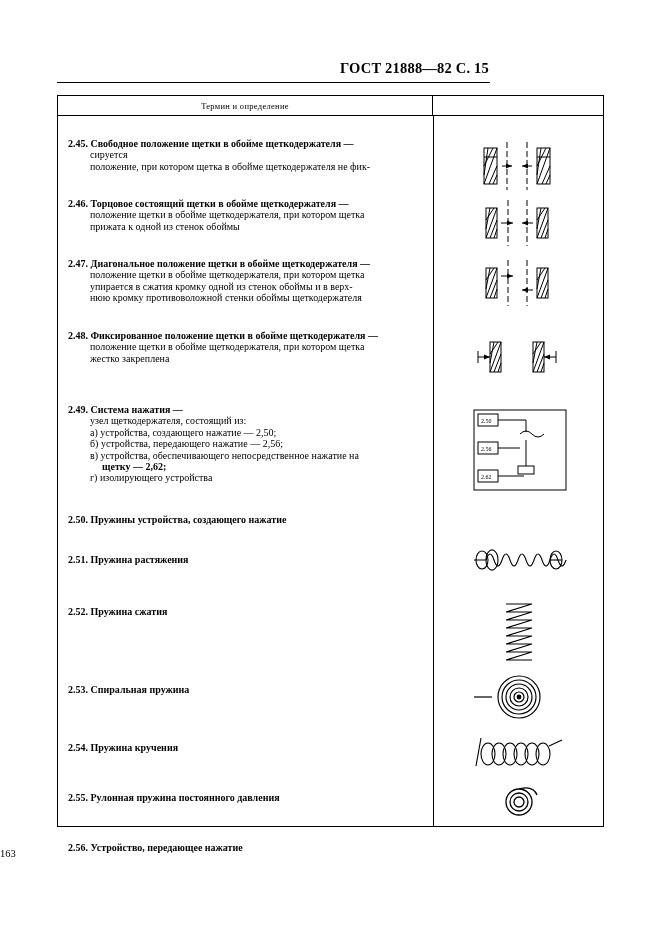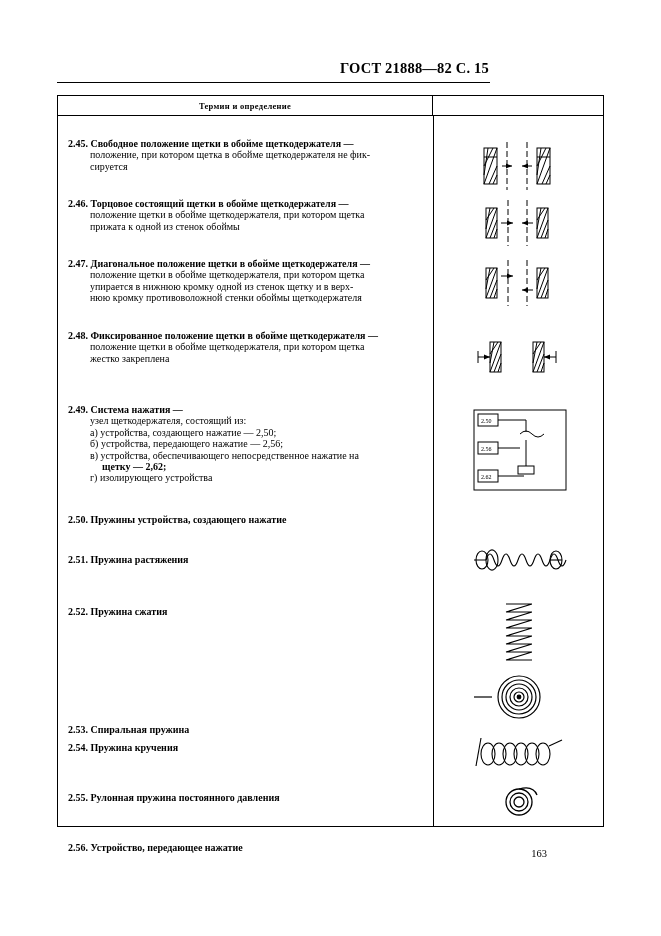--- a/index.html
+++ b/index.html
@@ -54,21 +54,20 @@
   }
   .th-term {
     width: 375px;
     box-sizing: border-box;
     border-right: 1px solid #000;
     display: flex;
     align-items: center;
     justify-content: center;
     font-size: 8.5px;
     letter-spacing: 0.3px;
-    font-weight: bold;
   }
   .th-draw {
     flex: 1;
     box-sizing: border-box;
     display: flex;
     align-items: center;
     justify-content: center;
     font-size: 8.5px;
     letter-spacing: 0.3px;
   }
@@ -110,25 +109,24 @@
     font-weight: bold;
   }
   .figure {
     position: absolute;
     left: 376px;
     width: 170px;
   }
   .pagenum {
     position: absolute;
     left: 0;
-    right: 0;
+    right: 12px;
     top: 848px;
-    text-align: right;
+    text-align: left;
     font-size: 10.5px;
-    margin-left: 12px;
   }
 </style>
 </head>
 <body>
 
 <div class="page">
 
   <div class="header">ГОСТ 21888—82 С. 15</div>
   <div class="header-rule"></div>
 
@@ -139,22 +137,22 @@
     </div>
 
     <div class="tbody">
       <div class="col-sep"></div>
 
       <div class="row" style="top:22px;">
         <div class="num-line">
           <span class="b">2.45.</span>
           <span class="b">Свободное положение щетки в обойме щеткодержателя —</span>
         </div>
+        <div class="num-line indent">сируется</div>
         <div class="num-line indent">положение, при котором щетка в обойме щеткодержателя не фик-</div>
-        <div class="num-line indent">сируется</div>
       </div>
       <div class="figure" style="top:22px;">
         <svg width="170" height="58" viewBox="0 0 170 58">
           <g stroke="#000" fill="none" stroke-width="1">
             <rect x="50" y="10" width="13" height="36" fill="none"></rect>
             <line x1="50" y1="46" x2="63" y2="10"></line>
             <line x1="50" y1="37" x2="54" y2="10"></line>
             <line x1="50" y1="28" x2="59" y2="10"></line>
             <line x1="50" y1="19" x2="63" y2="19"></line>
             <line x1="55" y1="46" x2="63" y2="28"></line>
@@ -208,21 +206,21 @@
           <polygon points="88,29 94,26.5 94,31.5" fill="#000"></polygon>
         </svg>
       </div>
 
       <div class="row" style="top:142px;">
         <div class="num-line">
           <span class="b">2.47.</span>
           <span class="b">Диагональное положение щетки в обойме щеткодержателя —</span>
         </div>
         <div class="num-line indent">положение щетки в обойме щеткодержателя, при котором щетка</div>
-        <div class="num-line indent">упирается в нижнюю  кромку  одной  из стенок щетку  и  в верх-</div>
+        <div class="num-line indent">упирается в сжатия  кромку  одной  из стенок обоймы  и  в верх-</div>
         <div class="num-line indent">нюю кромку противоволожной стенки обоймы щеткодержателя</div>
       </div>
       <div class="figure" style="top:138px;">
         <svg width="170" height="58" viewBox="0 0 170 58">
           <g stroke="#000" fill="none" stroke-width="1">
             <rect x="52" y="14" width="11" height="30" fill="none"></rect>
             <line x1="52" y1="44" x2="63" y2="14"></line>
             <line x1="52" y1="35" x2="56" y2="14"></line>
             <line x1="52" y1="26" x2="60" y2="14"></line>
             <line x1="56" y1="44" x2="63" y2="26"></line>
@@ -353,21 +351,21 @@
                      M98,14 L72,22 M72,22 h26
                      M98,22 L72,30 M72,30 h26
                      M98,30 L72,38 M72,38 h26
                      M98,38 L72,46 M72,46 h26
                      M98,46 L72,54 M72,54 h26
                      M98,54 L72,62 M72,62 h26"></path>
           </g>
         </svg>
       </div>
 
-      <div class="row" style="top:568px;margin-top:40px;">
+      <div class="row" style="top:568px;">
         <div class="num-line">
           <span class="b">2.53.</span>
           <span class="b">Спиральная пружина</span>
         </div>
       </div>
       <div class="figure" style="top:556px;">
         <svg width="170" height="50" viewBox="0 0 170 50">
           <g stroke="#000" fill="none" stroke-width="1.2">
             <path d="M40,25 h18"></path>
             <circle cx="85" cy="25" r="21"></circle>

